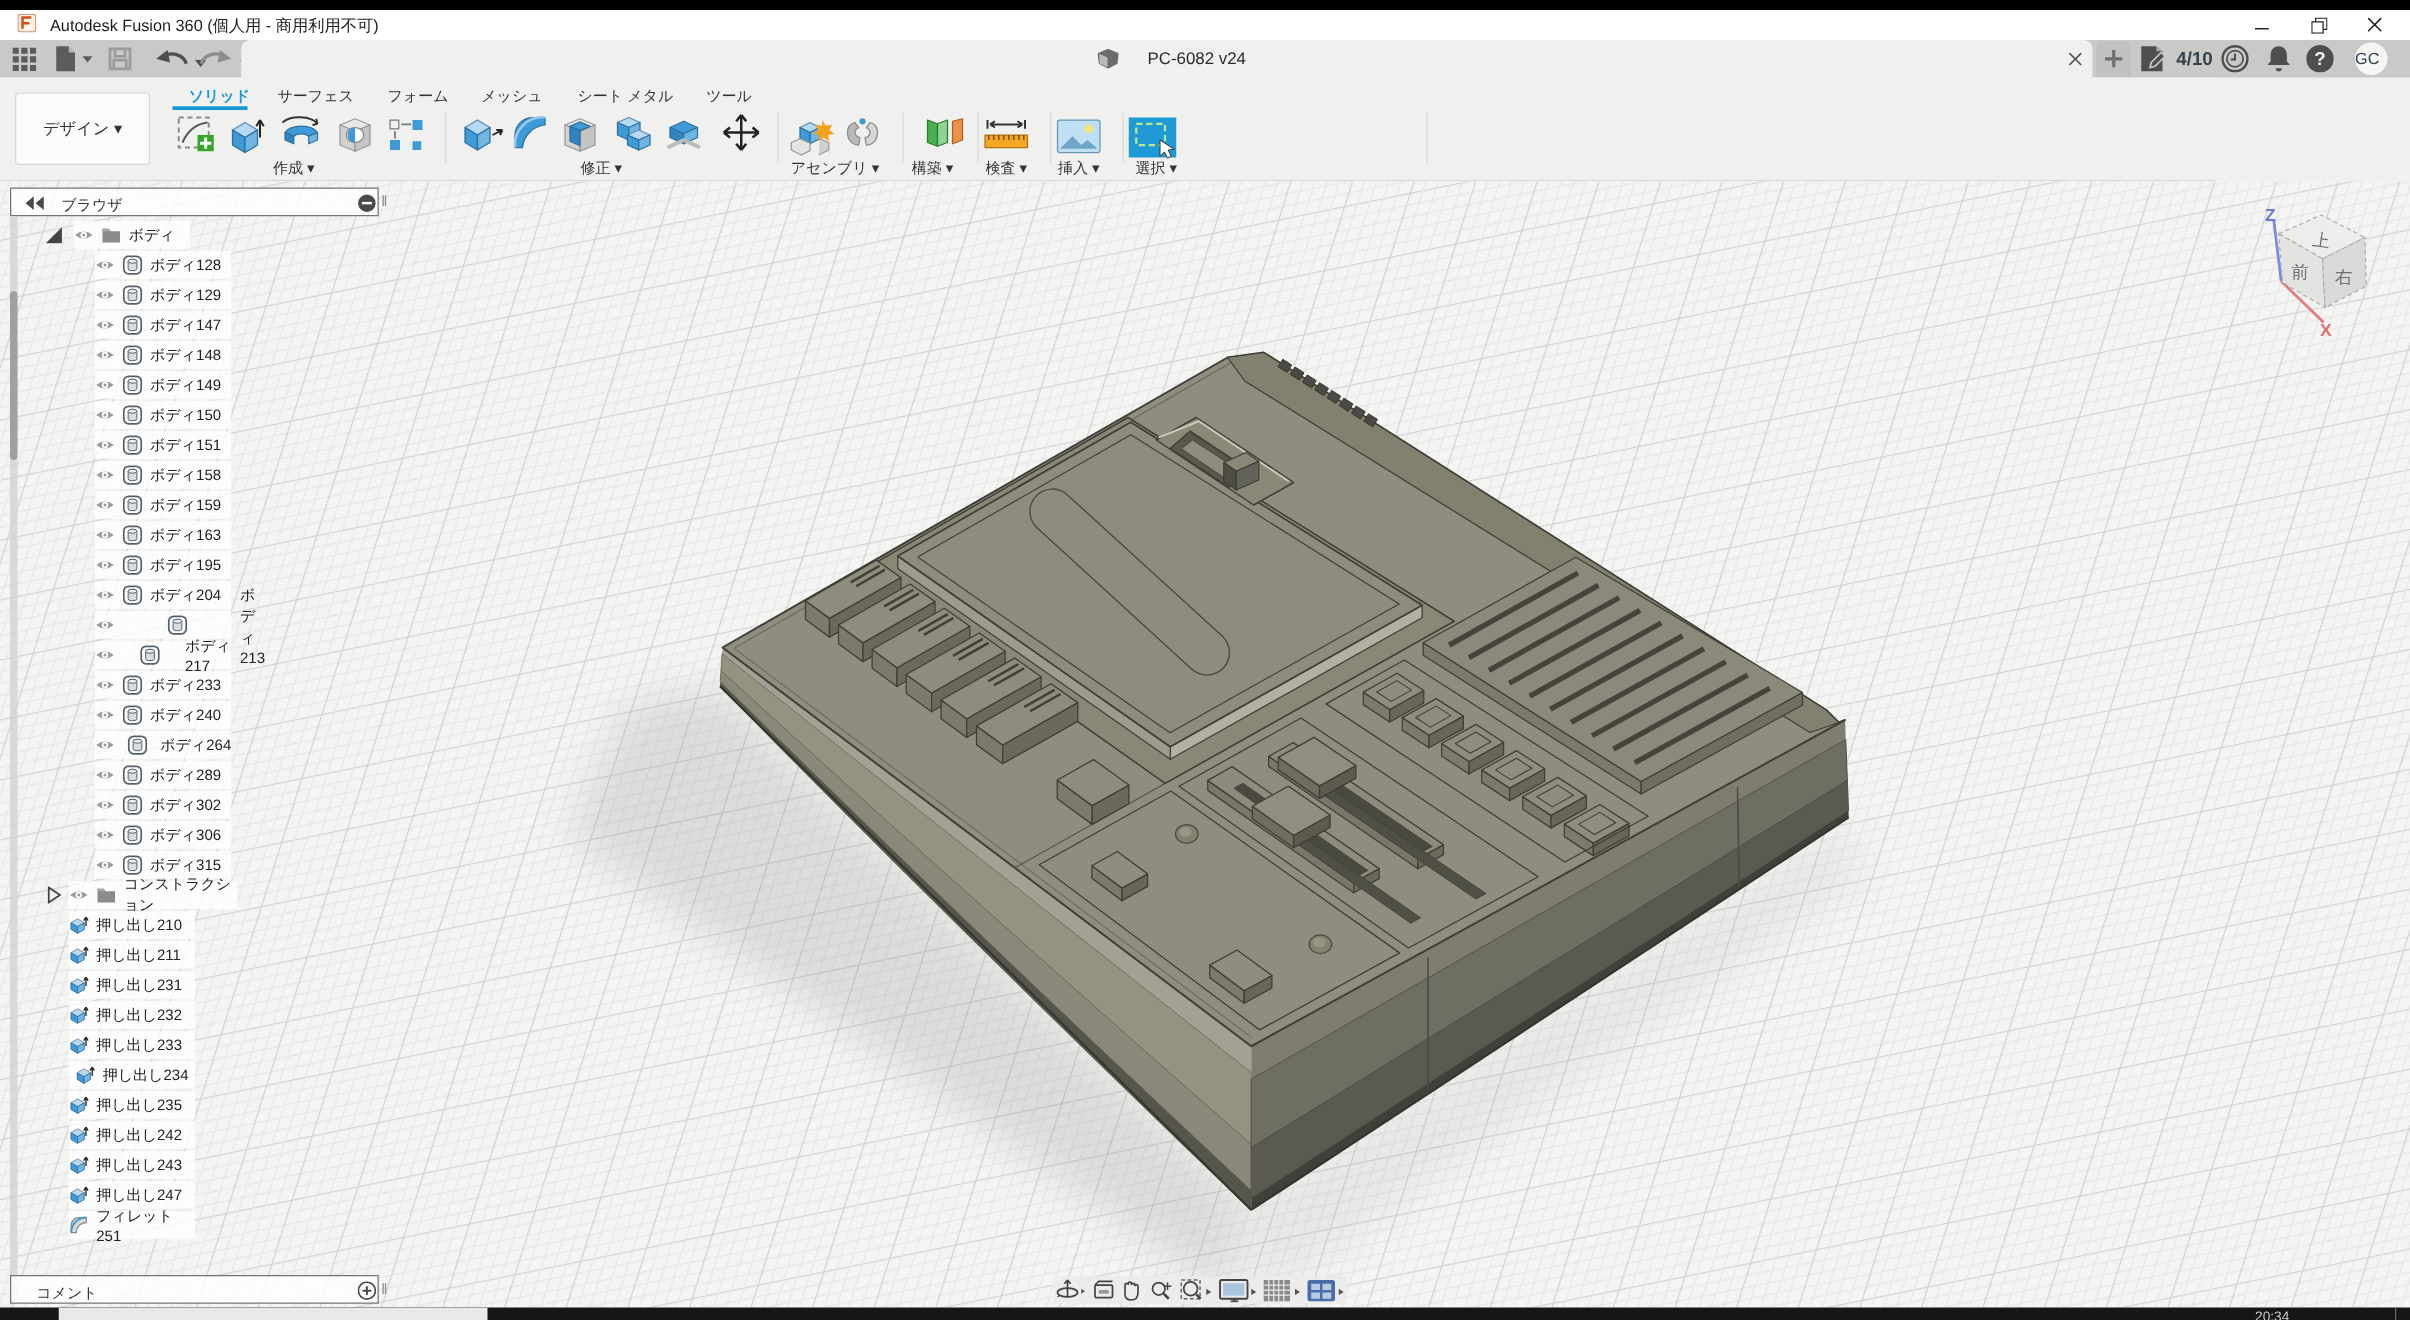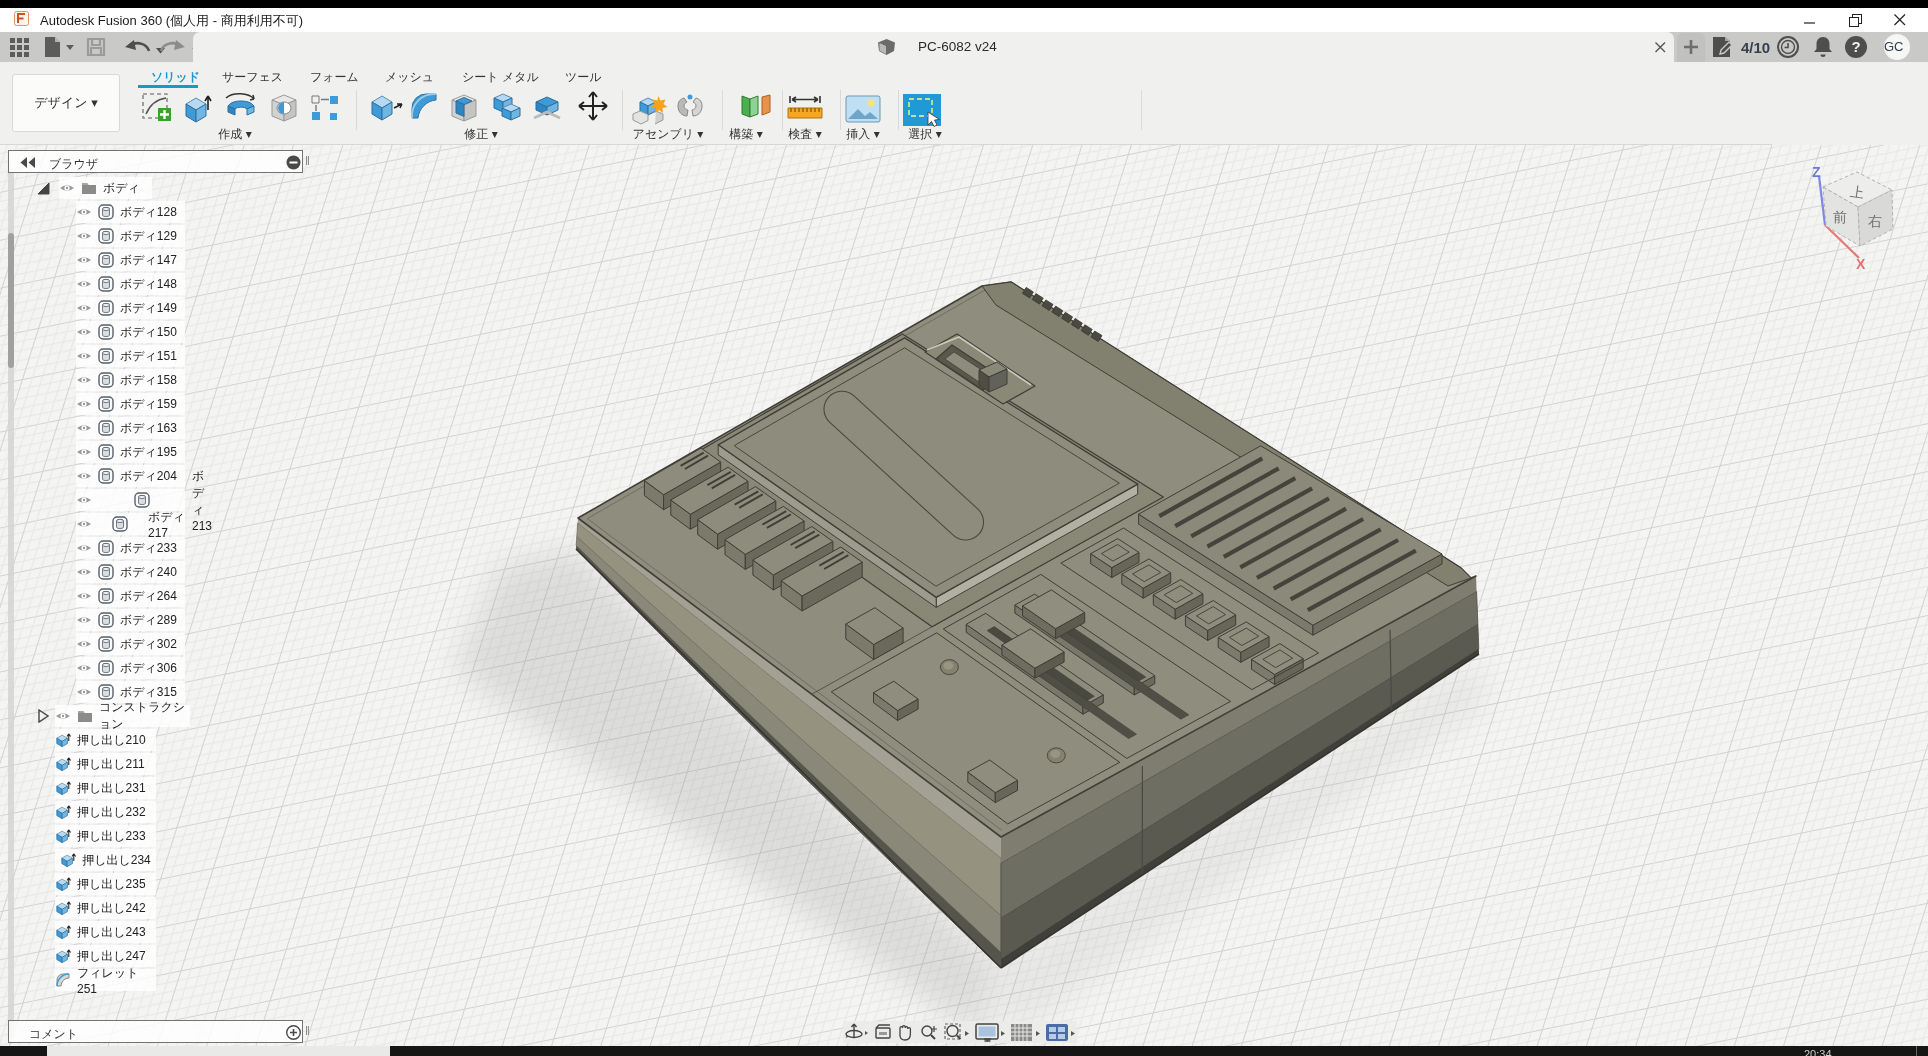--- a/index.html
+++ b/index.html
@@ -640,21 +640,21 @@
             <circle cx="8" cy="8" r="2.6" fill="#fff"></circle>
             <circle cx="8" cy="8" r="1.2" fill="#9a9a99"></circle>
           </svg>
           <svg class="eye" viewBox="0 0 16 16">
             <rect x="1" y="1" width="14" height="14" rx="4" fill="none" stroke="#55606b" stroke-width="1.4"></rect>
             <path d="M4.5 5 a3.5 1.6 0 0 1 7 0 v6 a3.5 1.6 0 0 1 -7 0 z" fill="#d8dde2" stroke="#55606b" stroke-width="0.8"></path>
             <ellipse cx="8" cy="5" rx="3.5" ry="1.6" fill="#eef1f4" stroke="#55606b" stroke-width="0.8"></ellipse>
           </svg>
           <span>ボディ240</span>
         </div>
-        <div class="treerow" style="left:76px;top:440px;width:109px;">
+        <div class="treerow" style="left:76px;top:440px;width:109px;justify-content:space-between;">
           <svg class="eye" viewBox="0 0 16 16">
             <path d="M1 8 Q8 2.5 15 8 Q8 13.5 1 8 Z" fill="#9a9a99"></path>
             <circle cx="8" cy="8" r="2.6" fill="#fff"></circle>
             <circle cx="8" cy="8" r="1.2" fill="#9a9a99"></circle>
           </svg>
           <svg class="eye" viewBox="0 0 16 16">
             <rect x="1" y="1" width="14" height="14" rx="4" fill="none" stroke="#55606b" stroke-width="1.4"></rect>
             <path d="M4.5 5 a3.5 1.6 0 0 1 7 0 v6 a3.5 1.6 0 0 1 -7 0 z" fill="#d8dde2" stroke="#55606b" stroke-width="0.8"></path>
             <ellipse cx="8" cy="5" rx="3.5" ry="1.6" fill="#eef1f4" stroke="#55606b" stroke-width="0.8"></ellipse>
           </svg>

